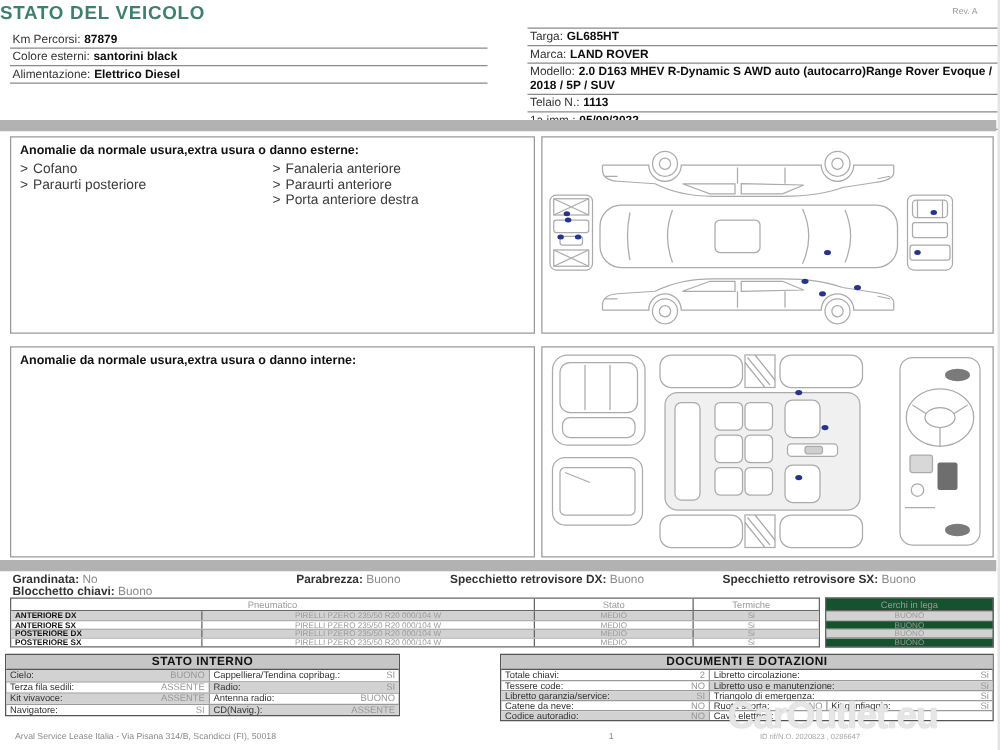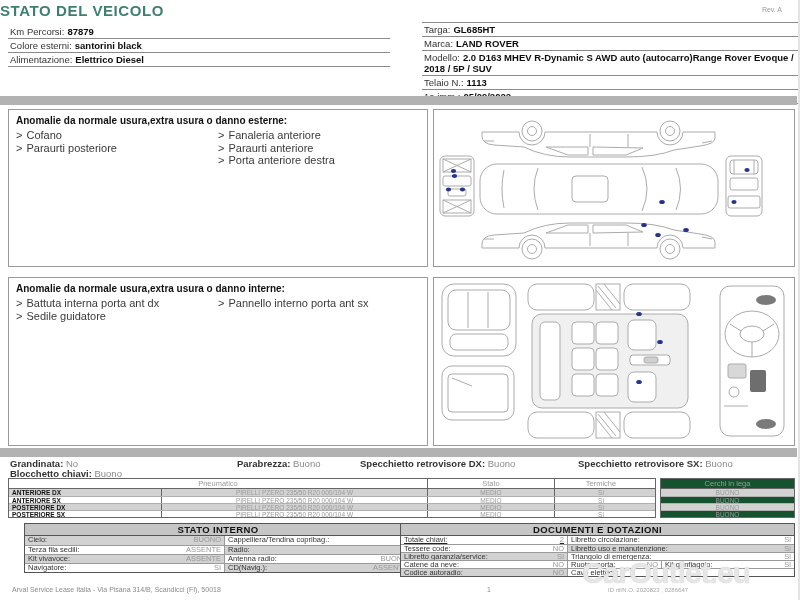--- a/index.html
+++ b/index.html
@@ -52,33 +52,33 @@
   .td.tyre { width:266px; color:#9a9a9a; text-align:center; border-left:1px solid #666; }
   .td.stato{ width:127px; color:#9a9a9a; text-align:center; border-left:1px solid #666; }
   .td.term { width:93px;  color:#9a9a9a; text-align:center; border-left:1px solid #666; }
   .tyre-cerchi { position:absolute; left:660px; top:478px; width:135px; border:1px solid #666; background:#14532d; }
   .c-head { height:10px; line-height:9px; border-bottom:1px solid #666; color:#9a9a9a; text-align:center; font-size:7.5px; }
   .c-row { height:7px; line-height:7px; font-size:6.5px; color:#9a9a9a; text-align:center; }
   .c-row + .c-row { border-top:1px solid #b0b0b0; }
   .shade { background:#D2D2D2; }
 
   .bt { position:absolute; border:1px solid #555; background:#fff; }
-  .bt-si  { left:24px;   top:523px; width:388px; }
+  .bt-si  { left:4px;   top:523px; width:316px; }
   .bt-doc { left:400px; top:523px; width:395px; }
   .bt-title { height:12px; line-height:11px; background:#c6c6c6; text-align:center; font-weight:bold; font-size:9.5px; color:#111; border-bottom:1px solid #555; letter-spacing:.4px; }
   .bt-row { display:flex; }
   .bt-si .bt-row { height:9px; line-height:8px; }
   .bt-doc .bt-row { height:8px; line-height:7px; }
   .bt-row + .bt-row { border-top:1px solid #9a9a9a; }
   .bt-cell { display:flex; justify-content:space-between; padding:0 3px; font-size:7.5px; overflow:hidden; }
   .bt-cell + .bt-cell { border-left:1px solid #9a9a9a; }
   .bt-cell .lbl { color:#333; white-space:nowrap; }
   .bt-cell .val { color:#979797; padding-left:4px; }
   .bt-si .c1 { width:199px; } .bt-si .c2 { width:187px; }
-  .bt-doc .c1 { width:166px;text-decoration:underline; } .bt-doc .c2 { width:227px; }
+  .bt-doc .c1 { width:166px; } .bt-doc .c2 { width:227px; }
   .bt-doc .c2b { width:94px; } .bt-doc .c3b { width:133px; }
 
   .footer-company { position:absolute; left:12px; top:586px; font-size:7px; color:#8a8a8a; }
   .footer-page { position:absolute; left:487px; top:586px; font-size:7px; color:#8a8a8a; }
 
   .watermark { position:absolute; left:582px; top:556px; font-size:30px; font-weight:bold;
     color:#e6e6e6; text-shadow:0 0 1px #bdbdbd; letter-spacing:-1px; z-index:5; }
   .id-line { position:absolute; left:608px; top:587px; font-size:6px; color:#8f8f8f; z-index:6; opacity:.8; }
 
   svg { display:block; }
@@ -183,29 +183,20 @@
           <rect x="2" y="40" width="32" height="12" rx="2"></rect>
         </g>
         <ellipse cx="21" cy="14" rx="2.6" ry="2" fill="#27348B"></ellipse>
         <ellipse cx="8" cy="46" rx="2.6" ry="2" fill="#27348B"></ellipse>
       </g>
     </svg>
   </div>
 
   <div class="abox int-text">
     <div class="an-head">Anomalie da normale usura,extra usura o danno interne:</div>
-    <div class="an-cols">
-      <div class="an-col">
-        <div class="an-item"><span class="bullet">&gt;</span><span>Battuta interna porta ant dx</span></div>
-        <div class="an-item"><span class="bullet">&gt;</span><span>Sedile guidatore</span></div>
-      </div>
-      <div class="an-col">
-        <div class="an-item"><span class="bullet">&gt;</span><span>Pannello interno porta ant sx</span></div>
-      </div>
-    </div>
   </div>
 
   <div class="abox int-diag">
     <svg width="360" height="167" viewBox="0 0 360 167">
 
       <g transform="translate(8,6)" stroke="#ABABAB" fill="none" stroke-width="1">
         <rect x="0" y="0" width="74" height="72" rx="12"></rect>
         <rect x="6" y="6" width="62" height="40" rx="8"></rect>
         <path d="M26,8 L26,44 M46,8 L46,44"></path>
         <rect x="8" y="50" width="58" height="16" rx="6"></rect>

